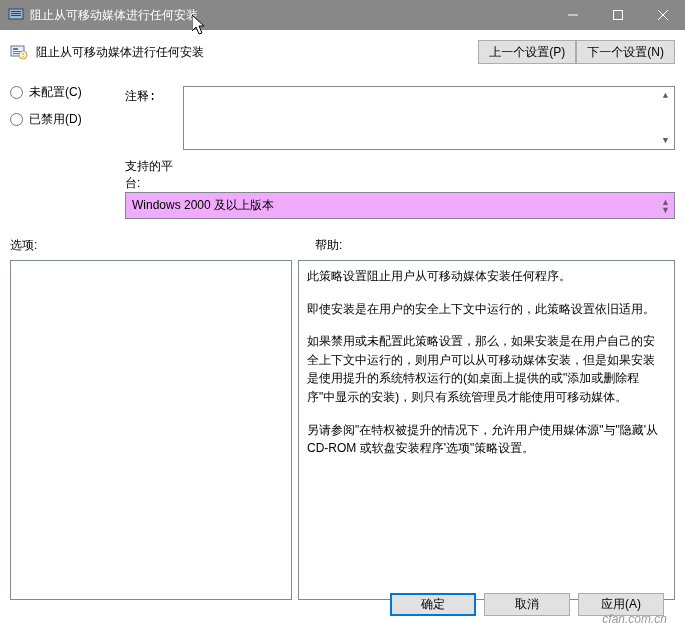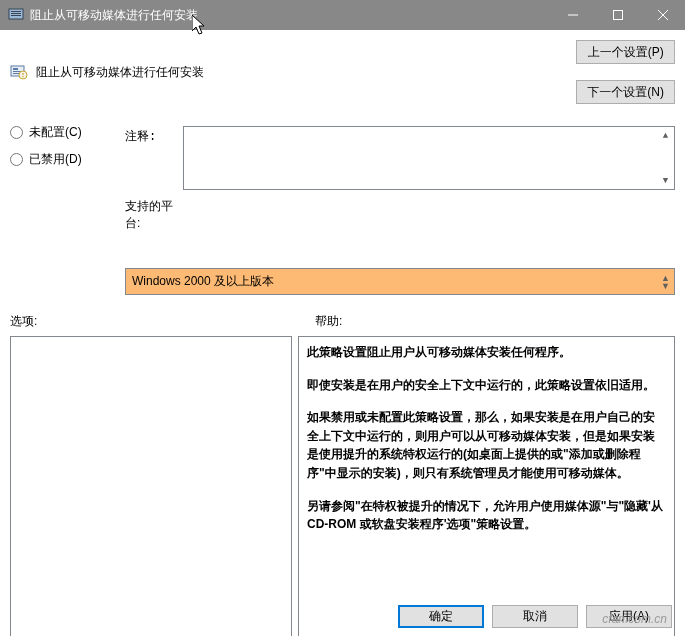--- a/index.html
+++ b/index.html
@@ -51,22 +51,21 @@
   .header-row .hicon {
     width: 18px; height: 18px;
     margin-right: 8px;
   }
   .header-row .policy-name {
     flex: 1;
     font-size: 12px;
   }
   .nav-buttons {
     display: flex;
-    gap: 16px;
-    flex-direction: column;
+    gap: 0;
   }
   .std-btn {
     height: 24px;
     min-width: 96px;
     background: #e1e1e1;
     border: 1px solid #adadad;
     font-size: 12px;
     padding: 0 10px;
     cursor: default;
   }
@@ -117,69 +116,67 @@
   .sb-dn { bottom: 0; }
   .platform-row {
     display: flex;
     margin-top: 6px;
     flex-direction: column;
   }
   .platform-box {
     flex: 1;
     height: 52px;
     border: 1px solid #828790;
-    background: #fdba74;
+    background: #f0abfc;
     position: relative;
     padding: 4px 20px 4px 6px;
     font-size: 12px;
     color: #000;
-    margin-top: 36px;
   }
   .mid {
     display: flex;
     padding: 18px 10px 4px 10px;
     gap: 17px;
   }
   .options-label {
     width: 288px;
     font-size: 12px;
   }
   .help-label {
     font-size: 12px;
   }
   .panes {
     display: flex;
     padding: 2px 10px 0 10px;
     gap: 6px;
     height: 342px;
-    font-weight: bold;
   }
   .options-pane {
     width: 282px;
     border: 1px solid #828790;
     background: #fff;
   }
   .help-pane {
     flex: 1;
     border: 1px solid #828790;
     background: #fff;
     padding: 6px 8px;
     font-size: 12px;
     line-height: 1.55;
     overflow: hidden;
   }
   .help-pane p { margin-bottom: 14px; }
   .bottom-bar {
     position: absolute;
-    left: 0; right: 0; bottom: 0;
+    left: 0; right: 0; bottom: 12px;
     display: flex;
     justify-content: flex-end;
     align-items: center;
     gap: 8px;
-    padding: 8px 13px;
+    padding: 8px 21px;
   }
   .btn {
     width: 86px;
     height: 23px;
     font-size: 12px;
     border: 1px solid #adadad;
     background: #e1e1e1;
     cursor: default;
   }
   .btn.primary {

